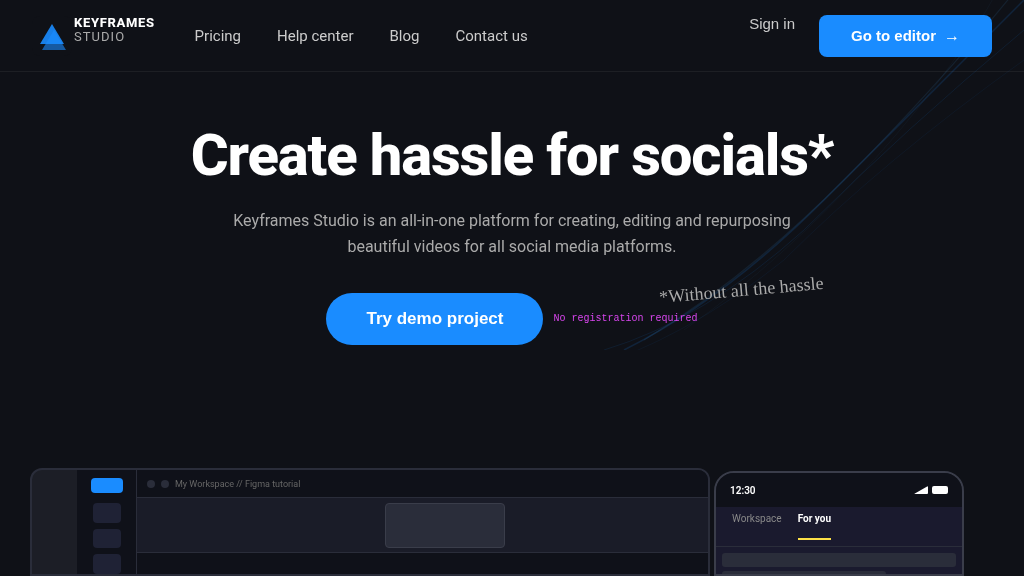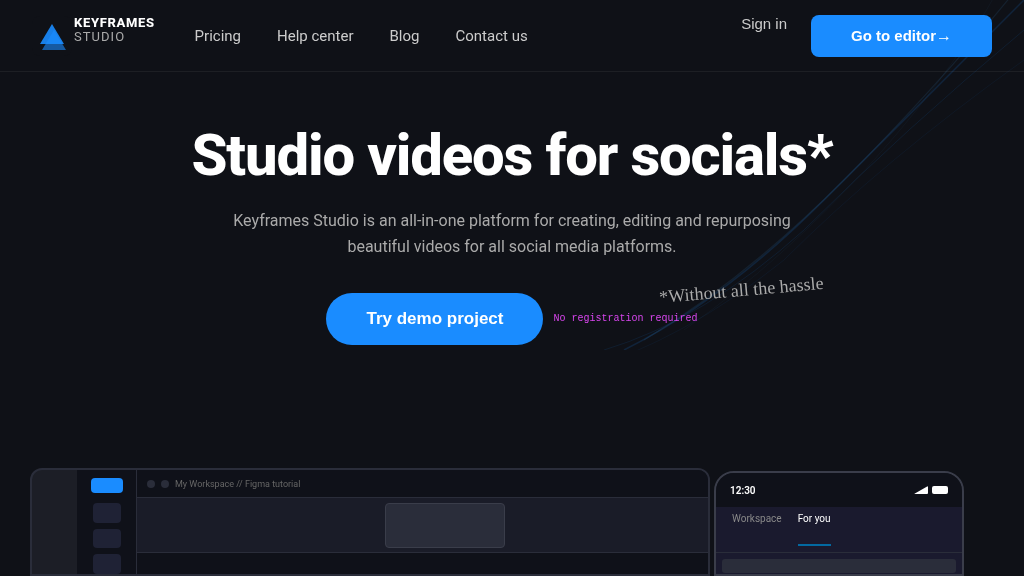--- a/index.html
+++ b/index.html
@@ -94,25 +94,26 @@
       font-weight: 500;
       cursor: pointer;
     }
 
     .go-to-editor-btn {
       background: #1a8cff;
       border: none;
       color: #ffffff;
       font-size: 15px;
       font-weight: 600;
-      padding: 12px 40px;
+      padding: 12px 32px;
       border-radius: 8px;
       cursor: pointer;
       display: flex;
       align-items: center;
+      gap: 8px;
     }
 
     .go-to-editor-btn .arrow {
       font-size: 16px;
     }
 
     
     .hero {
       position: relative;
       z-index: 5;
@@ -342,23 +343,23 @@
       border-bottom: 1px solid #2a2d3a;
     }
 
     .phone-tab {
       font-size: 10px;
       color: #888;
     }
 
     .phone-tab.active {
       color: #ffffff;
-      font-weight: 400;
-      border-bottom: 2px solid #0369a1;
-      padding-bottom: 20px;
+      font-weight: 700;
+      border-bottom: 2px solid #fde047;
+      padding-bottom: 14px;
     }
 
     .phone-feed {
       padding: 6px;
       display: flex;
       flex-direction: column;
       gap: 4px;
     }
 
     .feed-item {
@@ -416,21 +417,21 @@
   <div class="nav-right">
     <button class="sign-in-btn">Sign in</button>
     <button class="go-to-editor-btn">
       <span>Go to editor</span>
       <span class="arrow">→</span>
     </button>
   </div>
 </nav>
 
 <section class="hero">
-  <h1>Studio videos for socials*</h1>
+  <h1>Create hassle for socials*</h1>
   <p>Keyframes Studio is an all-in-one platform for creating, editing and repurposing beautiful videos for all social media platforms.</p>
   <div class="hero-cta">
     <button class="try-demo-btn">Try demo project</button>
     <span class="no-reg">No registration required</span>
   </div>
 </section>
 
 <div class="handwritten-note">*Without all the hassle</div>
 
 <div class="devices-section">

